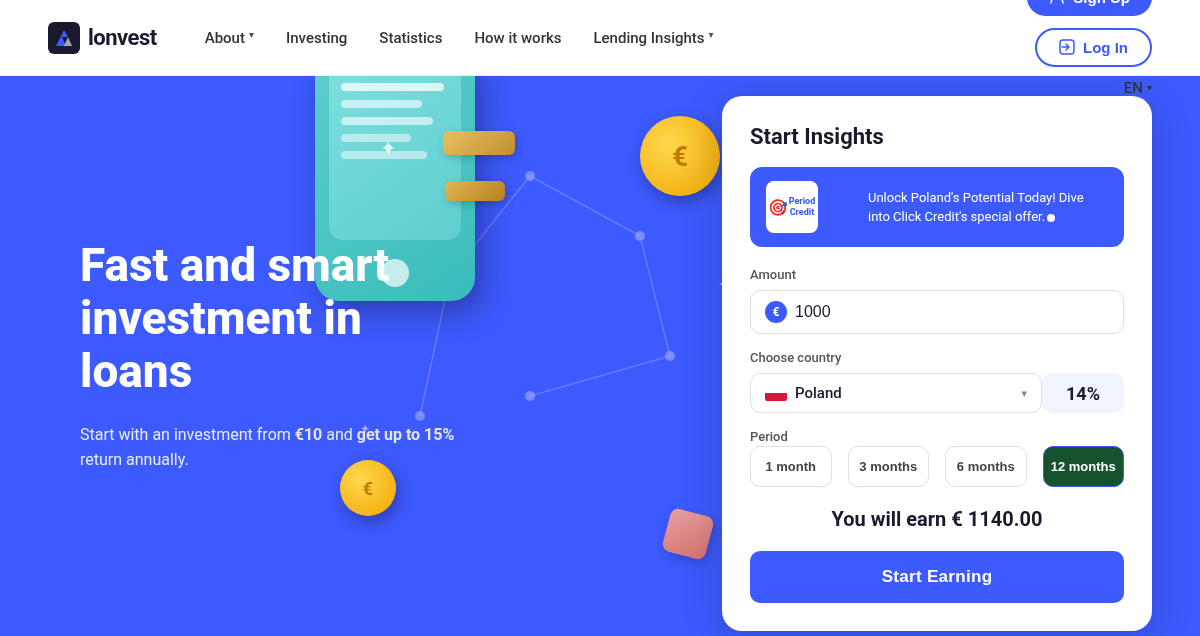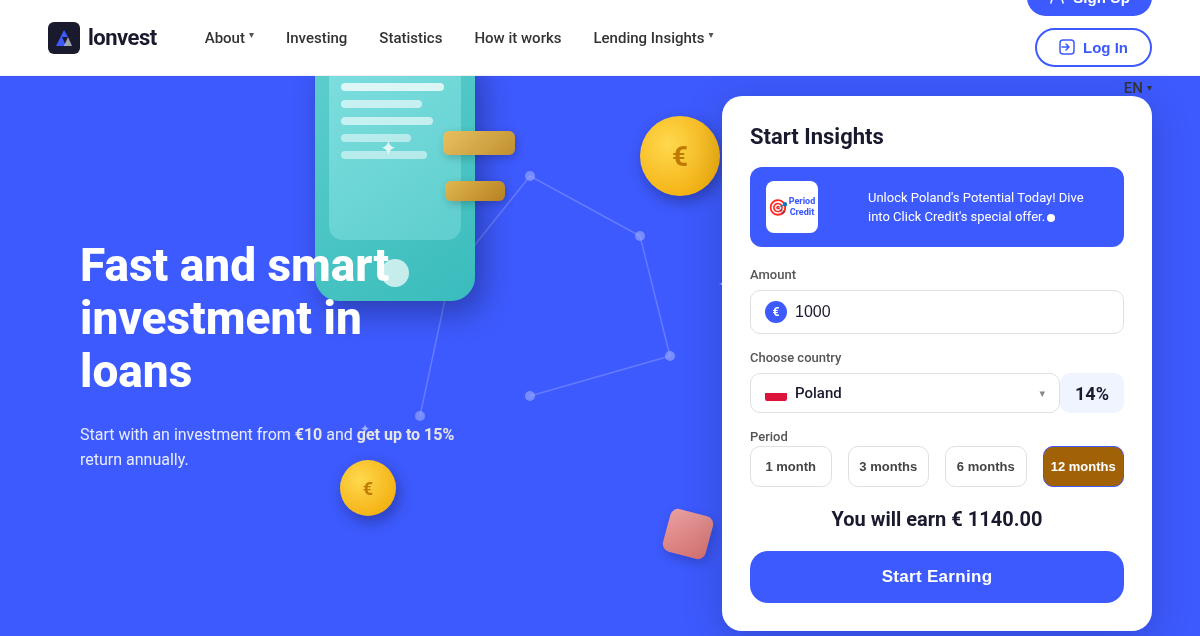--- a/index.html
+++ b/index.html
@@ -325,21 +325,21 @@
       flex: 1;
       font-size: 15px;
       color: #1a1a2e;
       font-weight: 500;
     }
     .chevron-down {
       font-size: 11px;
       color: #888;
     }
     .rate-badge {
-      width: 64px;
+      width: 82px;
       background: #f0f4ff;
       border-radius: 10px;
       display: flex;
       align-items: center;
       justify-content: center;
       font-size: 18px;
       font-weight: 700;
       color: #1a1a2e;
     }
 
@@ -361,21 +361,21 @@
       border-radius: 10px;
       border: 1.5px solid #e0e0e0;
       background: #fff;
       font-size: 13px;
       font-weight: 600;
       color: #444;
       cursor: pointer;
       text-align: center;
     }
     .period-btn.active {
-      background: #a16207;
+      background: #14532d;
       color: #fff;
       border-color: #3d5afe;
     }
 
     
     .earnings-row {
       text-align: center;
       margin-bottom: 20px;
     }
     .earnings-text {
@@ -383,21 +383,21 @@
       font-weight: 700;
       color: #1a1a2e;
     }
 
     .btn-start-earning {
       width: 100%;
       padding: 16px;
       background: #3d5afe;
       color: #fff;
       border: none;
-      border-radius: 18px;
+      border-radius: 10px;
       font-size: 17px;
       font-weight: 700;
       cursor: pointer;
       letter-spacing: 0.3px;
     }
   </style>
 </head>
 <body>
 
 <header class="header">

